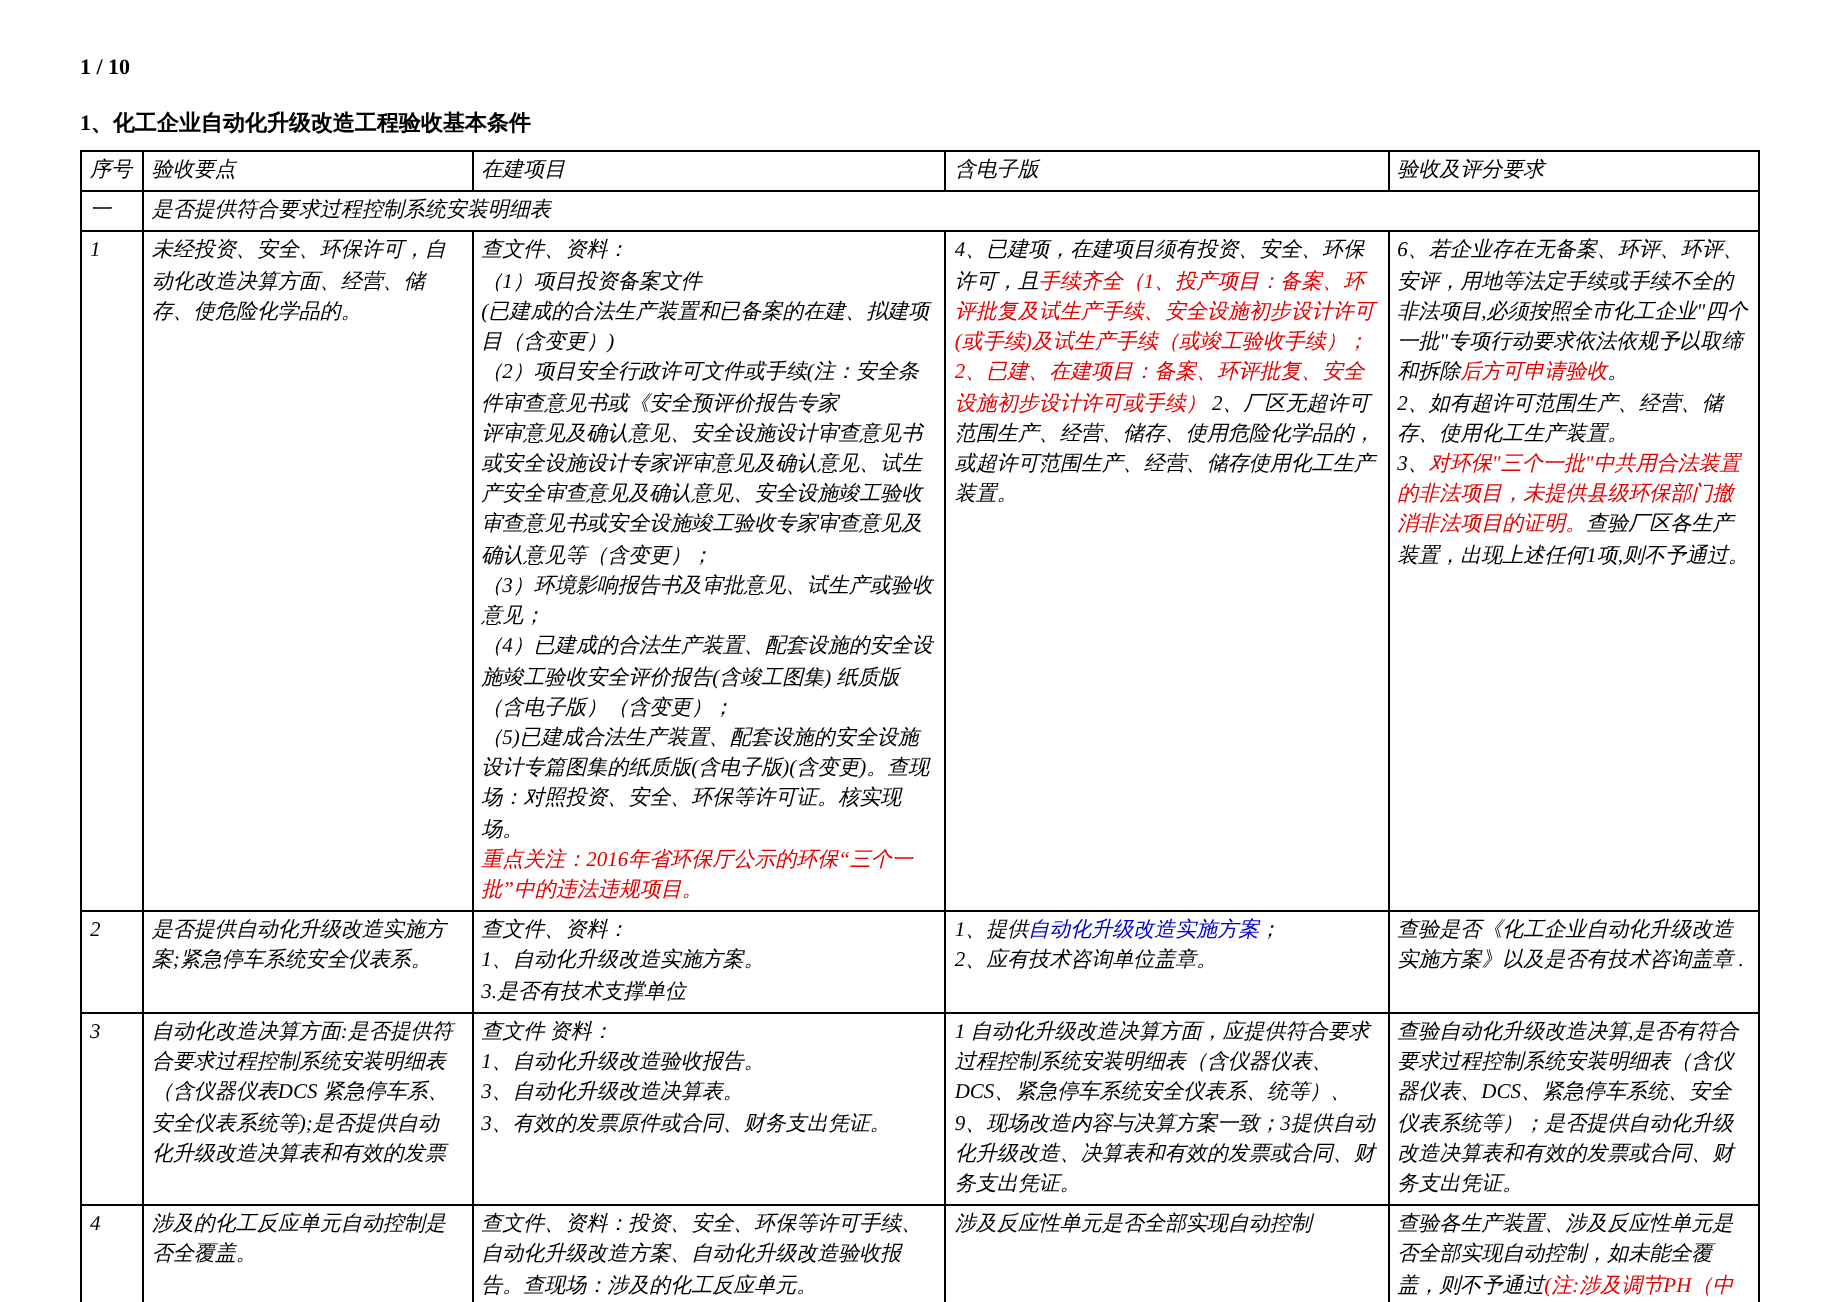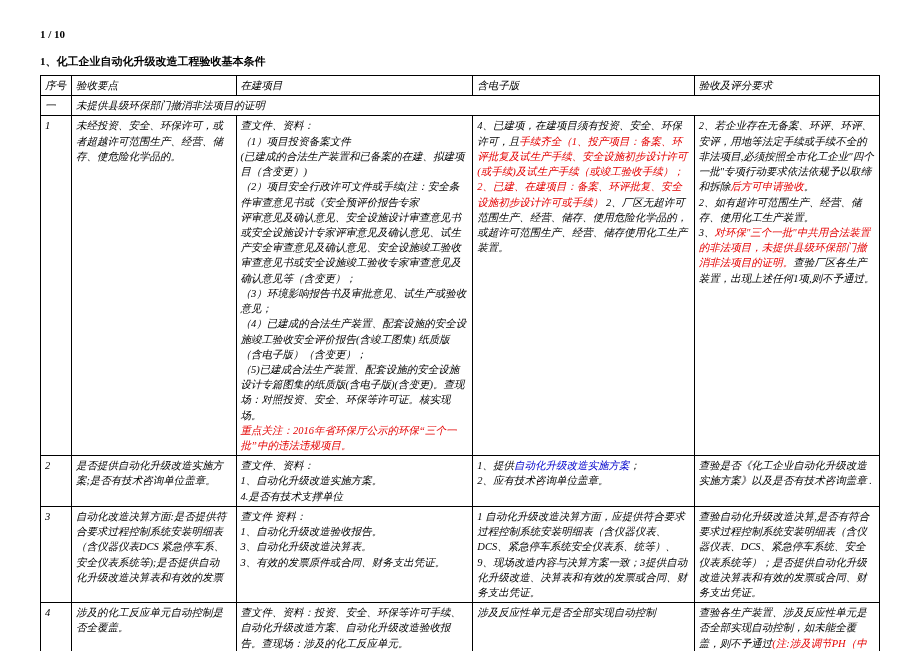--- a/index.html
+++ b/index.html
@@ -67,33 +67,33 @@
       <th>序号</th>
       <th>验收要点</th>
       <th>在建项目</th>
       <th>含电子版</th>
       <th>验收及评分要求</th>
     </tr>
   </thead>
   <tbody id="tbody">
     <tr>
       <td>一</td>
-      <td colspan="4">未提供县级环保部门撤消非法项目的证明</td>
+      <td colspan="4">是否提供符合要求过程控制系统安装明细表</td>
     </tr>
   <tr>
         <td>1</td>
-        <td>未经投资、安全、环保许可，或者超越许可范围生产、经营、储存、使危险化学品的。</td>
+        <td>未经投资、安全、环保许可，自动化改造决算方面、经营、储存、使危险化学品的。</td>
         <td><span>查文件、资料：</span><br><span>（1）项目投资备案文件</span><br><span>(已建成的合法生产装置和已备案的在建、拟建项目（含变更）)</span><br><span>（2）项目安全行政许可文件或手续(注：安全条件审查意见书或《安全预评价报告专家</span><br><span>评审意见及确认意见、安全设施设计审查意见书或安全设施设计专家评审意见及确认意见、试生产安全审查意见及确认意见、安全设施竣工验收审查意见书或安全设施竣工验收专家审查意见及确认意见等（含变更）；</span><br><span>（3）环境影响报告书及审批意见、试生产或验收意见；</span><br><span>（4）已建成的合法生产装置、配套设施的安全设施竣工验收安全评价报告(含竣工图集) 纸质版（含电子版）（含变更）；</span><br><span>（5)已建成合法生产装置、配套设施的安全设施设计专篇图集的纸质版(含电子版)(含变更)。查现场：对照投资、安全、环保等许可证。核实现场。</span><br><span class="red">重点关注：2016年省环保厅公示的环保“三个一批”中的违法违规项目。</span></td>
         <td><span>4、已建项，在建项目须有投资、安全、环保许可，且</span><span class="red">手续齐全（1、投产项目：备案、环评批复及试生产手续、安全设施初步设计许可(或手续)及试生产手续（或竣工验收手续）；2、已建、在建项目：备案、环评批复、安全设施初步设计许可或手续）</span><span> 2、厂区无超许可范围生产、经营、储存、使用危险化学品的，或超许可范围生产、经营、储存使用化工生产装置。</span></td>
-        <td><span>2、若企业存在无备案、环评、环评、安评，用地等法定手续或手续不全的非法项目,必须按照全市化工企业"四个一批"专项行动要求依法依规予以取缔和拆除</span><span class="red">后方可申请验收</span><span>。</span><span></span><br><span>2、如有超许可范围生产、经营、储存、使用化工生产装置。</span><span></span><br><span>3、</span><span class="red">对环保"三个一批"中共用合法装置的非法项目，未提供县级环保部门撤消非法项目的证明。</span><span>查验厂区各生产装置，出现上述任何1项,则不予通过。</span></td>
+        <td><span>6、若企业存在无备案、环评、环评、安评，用地等法定手续或手续不全的非法项目,必须按照全市化工企业"四个一批"专项行动要求依法依规予以取缔和拆除</span><span class="red">后方可申请验收</span><span>。</span><span></span><br><span>2、如有超许可范围生产、经营、储存、使用化工生产装置。</span><span></span><br><span>3、</span><span class="red">对环保"三个一批"中共用合法装置的非法项目，未提供县级环保部门撤消非法项目的证明。</span><span>查验厂区各生产装置，出现上述任何1项,则不予通过。</span></td>
       </tr>
       <tr>
         <td>2</td>
-        <td>是否提供自动化升级改造实施方案;是否有技术咨询单位盖章。</td>
-        <td><span>查文件、资料：</span><br><span>1、自动化升级改造实施方案。</span><br><span>4.是否有技术支撑单位</span></td>
+        <td>是否提供自动化升级改造实施方案;紧急停车系统安全仪表系。</td>
+        <td><span>查文件、资料：</span><br><span>1、自动化升级改造实施方案。</span><br><span>3.是否有技术支撑单位</span></td>
         <td><span>1、提供</span><span class="blue">自动化升级改造实施方案</span><span>；</span><br><span>2、应有技术咨询单位盖章。</span></td>
         <td><span>查验是否《化工企业自动化升级改造实施方案》以及是否有技术咨询盖章 .</span></td>
       </tr>
       <tr>
         <td>3</td>
         <td>自动化改造决算方面:是否提供符合要求过程控制系统安装明细表（含仪器仪表DCS 紧急停车系、安全仪表系统等);是否提供自动
 化升级改造决算表和有效的发票</td>
         <td><span>查文件 资料：</span><br><span>1、自动化升级改造验收报告。</span><br><span>3、自动化升级改造决算表。</span><br><span>3、有效的发票原件或合同、财务支出凭证。</span></td>
         <td><span>1 自动化升级改造决算方面，应提供符合要求过程控制系统安装明细表（含仪器仪表、DCS、紧急停车系统安全仪表系、统等）、 9、现场改造内容与决算方案一致；3提供自动化升级改造、决算表和有效的发票或合同、财务支出凭证。</span></td>
         <td><span>查验自动化升级改造决算,是否有符合要求过程控制系统安装明细表（含仪器仪表、DCS、紧急停车系统、安全仪表系统等）；是否提供自动化升级改造决算表和有效的发票或合同、财务支出凭证。</span></td>

